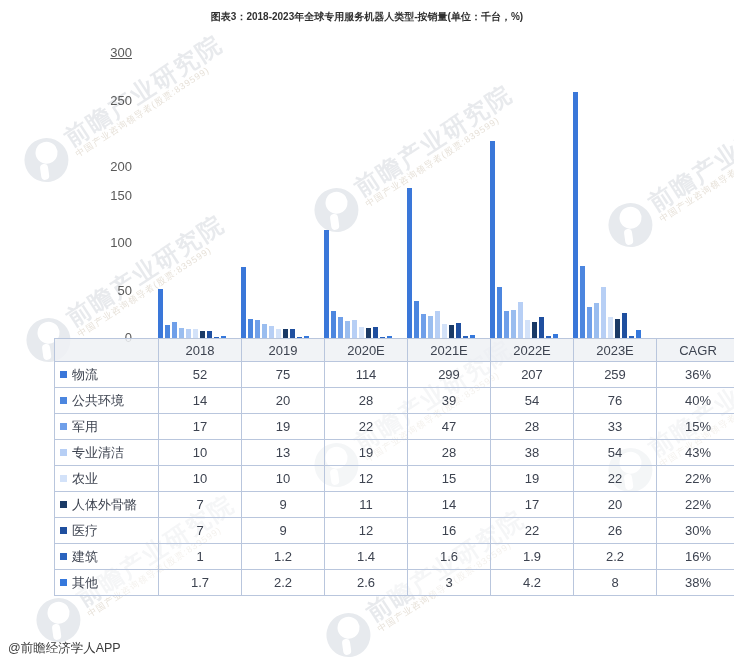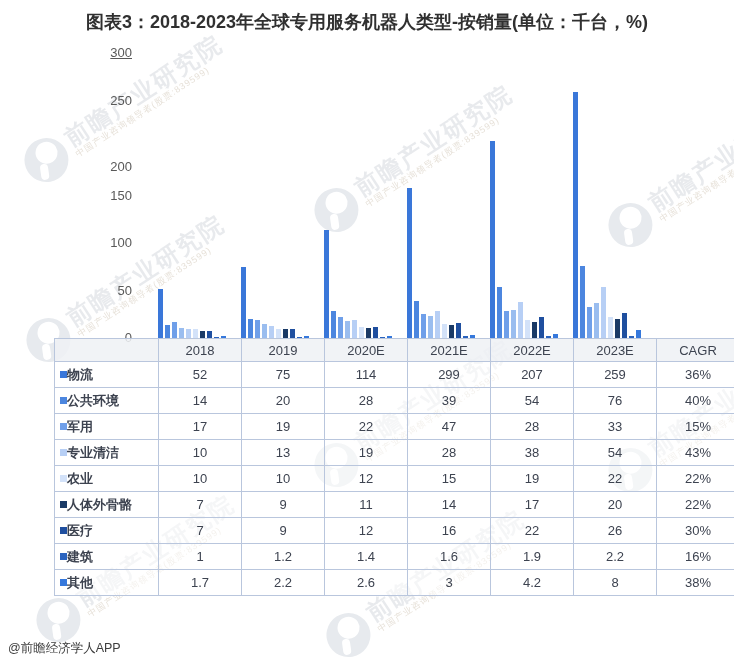--- a/index.html
+++ b/index.html
@@ -24,21 +24,21 @@
   .wm-logo::before{
     content:"";position:absolute;left:10px;bottom:5px;width:8px;height:16px;
     border-radius:4px;background:#ffffff;transform:rotate(25deg);
   }
   .wm-text{display:flex;flex-direction:column;line-height:1.1;}
   .wm-main{font-size:24px;font-weight:bold;color:rgba(150,160,175,0.22);letter-spacing:2px;white-space:nowrap;}
   .wm-sub{font-size:9px;color:rgba(170,150,120,0.30);letter-spacing:1px;white-space:nowrap;}
   
   .chart-title{
     position:absolute;top:10px;left:0;width:100%;text-align:center;
-    font-size:18px;font-weight:bold;color:#303030;z-index:3;
+    font-size:10px;font-weight:bold;color:#303030;z-index:3;
   }
   
   .y-axis{position:absolute;left:92px;top:53px;width:46px;height:285px;z-index:2;}
   .y-tick{
     position:absolute;right:6px;width:40px;height:18px;line-height:18px;
     text-align:right;font-size:13px;color:#595959;
   }
   .plot-area{
     position:absolute;left:150px;top:53px;width:498px;height:285px;
     display:flex;z-index:2;
@@ -53,21 +53,21 @@
     position:absolute;left:54px;top:338px;width:685px;z-index:2;
     border-collapse:collapse;table-layout:fixed;background:transparent;
   }
   .data-table th,.data-table td{
     border:1px solid #b9c6dd;font-size:13px;color:#3d4350;
     text-align:center;padding:0 2px;overflow:hidden;white-space:nowrap;
   }
   .data-table th{height:22px;font-weight:normal;background:rgba(239,241,245,0.85);}
   .data-table td{height:25px;background:rgba(255,255,255,0.55);}
   .row-label-cell{text-align:left !important;padding-left:5px !important;}
-  .row-label-inner{display:flex;align-items:center;font-weight:bold;}
+  .row-label-inner{display:flex;align-items:center;gap:5px;}
   .legend-square{width:7px;height:7px;flex:0 0 7px;display:inline-block;}
   
   .footer{
     position:absolute;left:8px;right:10px;top:640px;display:flex;
     justify-content:space-between;font-size:12.5px;color:#3d3d3d;z-index:3;
   }
 </style>
 </head>
 <body>
 

